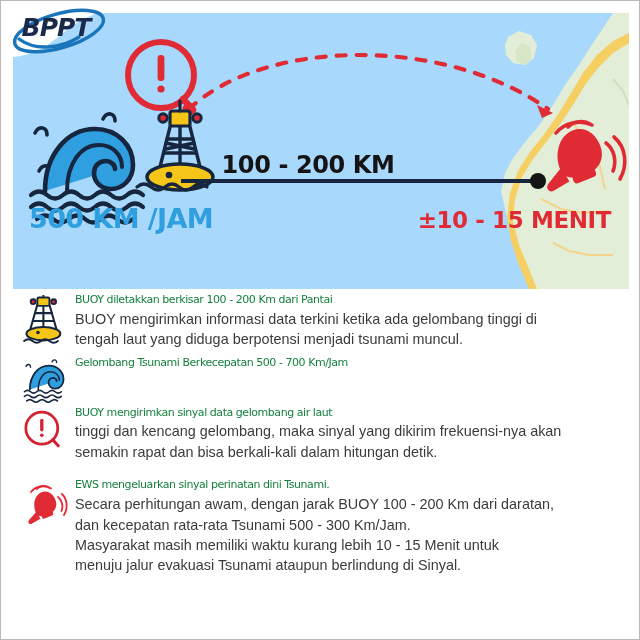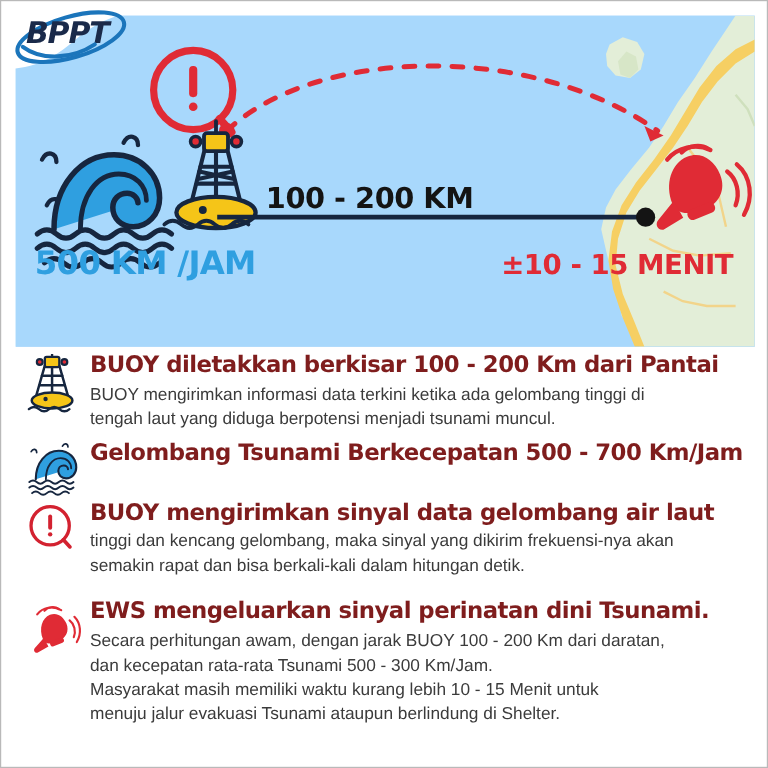--- a/index.html
+++ b/index.html
@@ -66,23 +66,23 @@
     justify-content: center;
     padding-top: 2px;
     box-sizing: border-box;
   }
   .item-body {
     flex: 1 1 auto;
     padding-right: 6px;
   }
   .item-title {
     font-family: "DejaVu Sans", sans-serif;
-    font-weight: bold;
-    font-size: 19px;
-    color: #7f1d1d;
+    font-weight: normal;
+    font-size: 11px;
+    color: #15803d;
     letter-spacing: -0.45px;
     line-height: 1.25;
     margin: 0 0 2px 0;
     white-space: nowrap;
   }
   .item-desc {
     font-family: "Liberation Sans", sans-serif;
     font-size: 14.4px;
     color: #3b3b3b;
     line-height: 1.42;
@@ -310,19 +310,19 @@
             <path d="M84,28 C95,39 96,57 88,70"></path>
           </g>
         </svg>
       </div>
       <div class="item-body">
         <p class="item-title">EWS mengeluarkan sinyal perinatan dini Tsunami.</p>
         <p class="item-desc">
           <span>Secara perhitungan awam, dengan jarak BUOY 100 - 200 Km dari daratan,</span>
           <span>dan kecepatan rata-rata Tsunami 500 - 300 Km/Jam.</span>
           <span>Masyarakat masih memiliki waktu kurang lebih 10 - 15 Menit untuk</span>
-          <span>menuju jalur evakuasi Tsunami ataupun berlindung di Shelter.</span>
+          <span>menuju jalur evakuasi Tsunami ataupun berlindung di Sinyal.</span>
         </p>
       </div>
     </div>
 
   </div>
 </div>
 
 </body></html>

